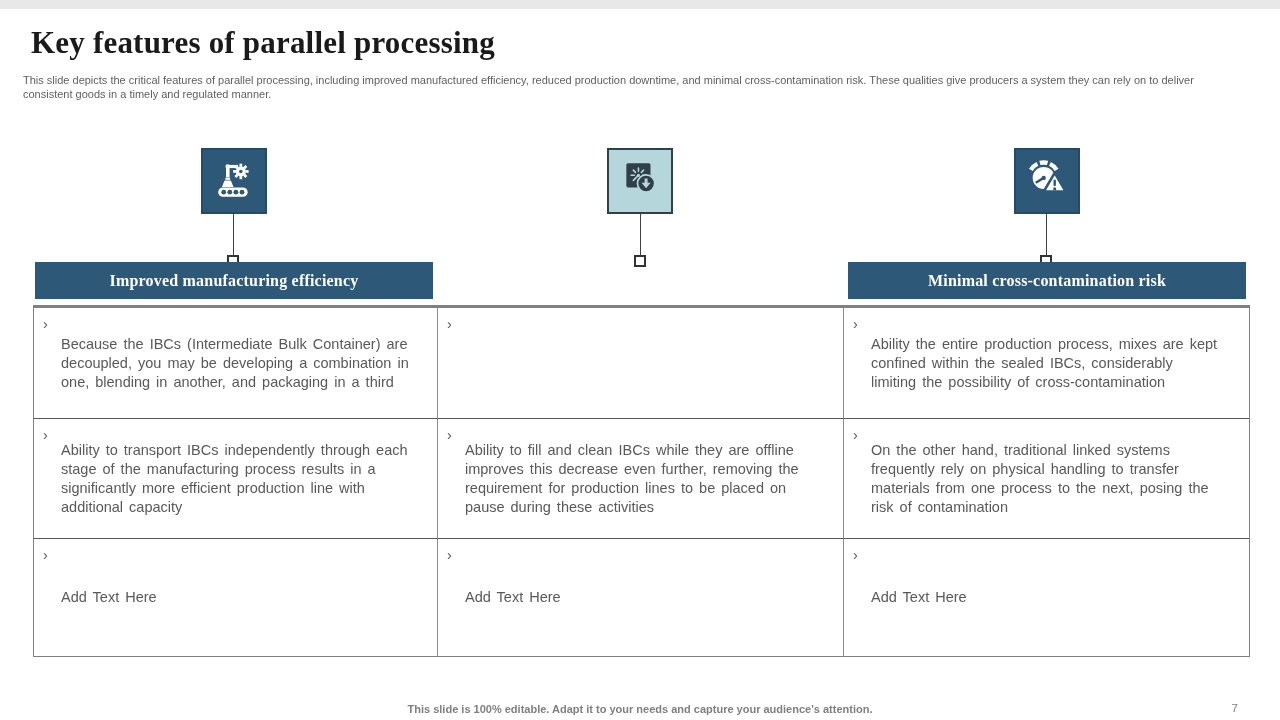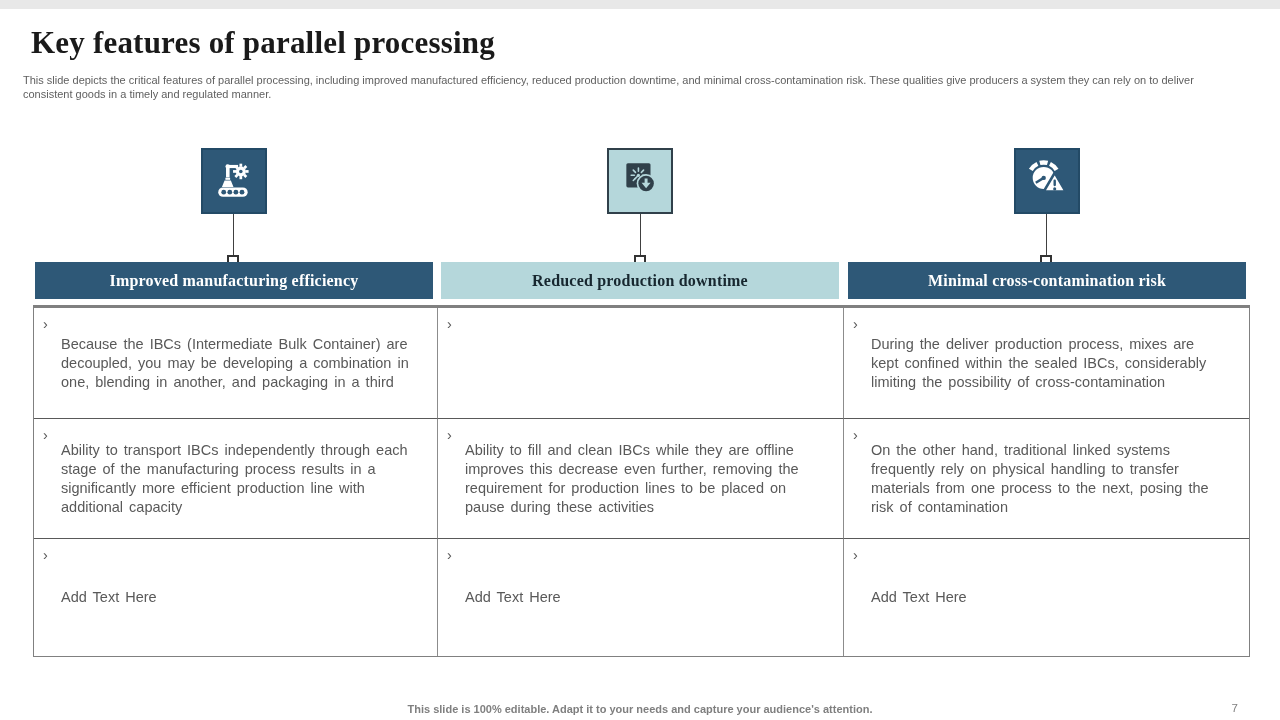--- a/index.html
+++ b/index.html
@@ -142,35 +142,34 @@
   </div>
 
   <div class="connector-line" style="left:233px;"></div>
   <div class="connector-line" style="left:640px;"></div>
   <div class="connector-line" style="left:1046px;"></div>
   <div class="connector-square" style="left:227px;"></div>
   <div class="connector-square" style="left:634px;"></div>
   <div class="connector-square" style="left:1040px;"></div>
 
   <div class="header-bar header-dark" style="left:35px;">Improved manufacturing efficiency</div>
-  <div class="header-bar header-light" style="left:441px;">Reduced production downtime</div>
   <div class="header-bar header-dark" style="left:848px;">Minimal cross-contamination risk</div>
 
   <div class="feature-table">
 
     <div class="cell col-inner row-inner">
       <span class="bullet-mark">›</span>
       <span class="cell-text">Because the IBCs (Intermediate Bulk Container) are decoupled, you may be developing a combination in one, blending in another, and packaging in a third</span>
     </div>
     <div class="cell col-inner row-inner">
       <span class="bullet-mark">›</span>
     </div>
     <div class="cell row-inner">
       <span class="bullet-mark">›</span>
-      <span class="cell-text">During the deliver production process, mixes are kept confined within the sealed IBCs, considerably limiting the possibility of cross-contamination</span>
+      <span class="cell-text">Ability the entire production process, mixes are kept confined within the sealed IBCs, considerably limiting the possibility of cross-contamination</span>
     </div>
 
     <div class="cell col-inner row-inner">
       <span class="bullet-mark">›</span>
       <span class="cell-text">Ability to transport IBCs independently through each stage of the manufacturing process results in a significantly more efficient production line with additional capacity</span>
     </div>
     <div class="cell col-inner row-inner">
       <span class="bullet-mark">›</span>
       <span class="cell-text">Ability to fill and clean IBCs while they are offline improves this decrease even further, removing the requirement for production lines to be placed on pause during these activities</span>
     </div>

